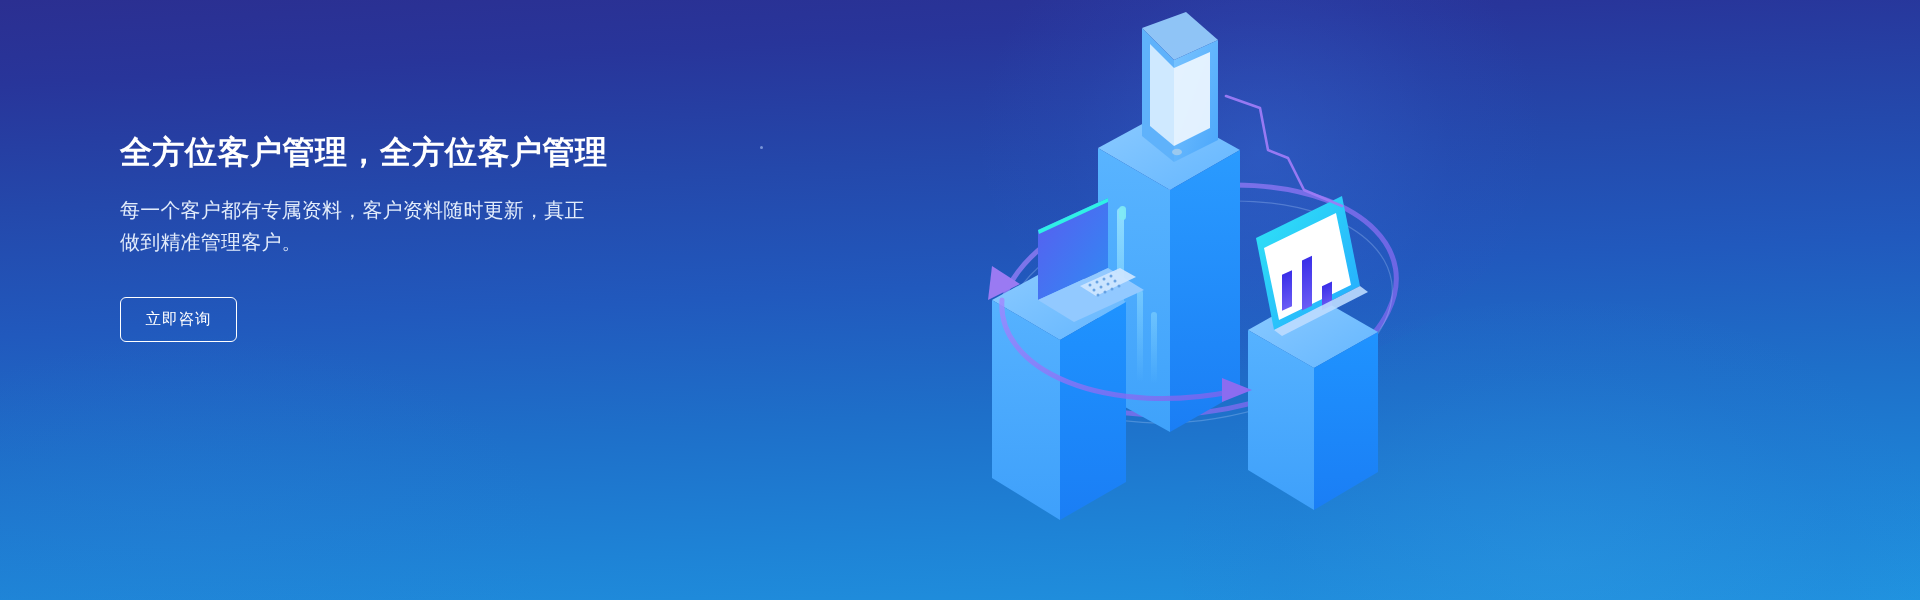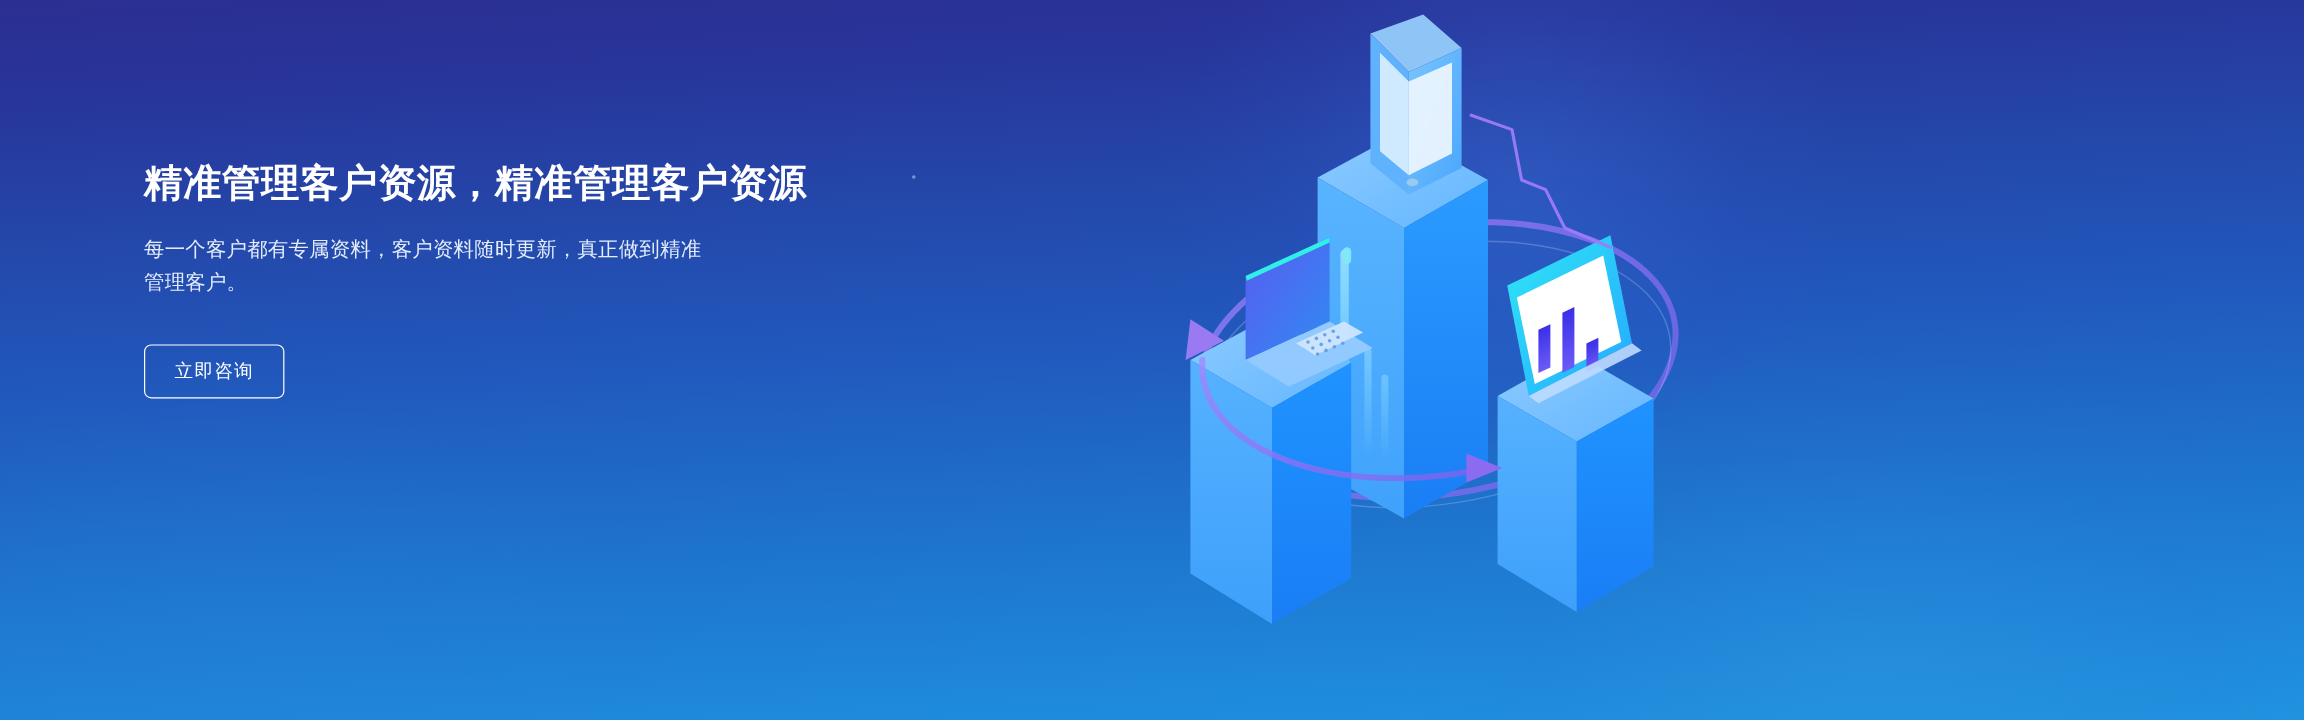--- a/index.html
+++ b/index.html
@@ -57,21 +57,21 @@
   .headline{
     font-size:32px;
     font-weight:bold;
     color:#ffffff;
     letter-spacing:.5px;
     line-height:1.25;
     white-space:nowrap;
   }
   .subcopy{
     margin-top:22px;
-    font-size:17px;
+    font-size:20px;
     color:#e2ecfb;
     line-height:1.62;
     width:480px;
     letter-spacing:.2px;
   }
   .cta{
     display:inline-flex;
     align-items:center;
     justify-content:center;
     margin-top:38px;
@@ -97,21 +97,21 @@
 <body>
 
 <div class="banner">
 
   <div class="glow-a"></div>
   <div class="glow-b"></div>
   <div class="glow-c"></div>
   <div class="speck"></div>
 
   <div class="copy">
-    <h1 class="headline">精准管理客户资源，精准管理客户资源</h1>
+    <h1 class="headline">全方位客户管理，全方位客户管理</h1>
 
     <p class="subcopy">每一个客户都有专属资料，客户资料随时更新，真正做到精准管理客户。</p>
 
     <button class="cta">立即咨询</button>
   </div>
 
   <div class="art">
     <svg viewBox="0 0 530 600" xmlns="http://www.w3.org/2000/svg">
       <defs>
         <linearGradient id="pedFrontL" x1="0" y1="0" x2="0" y2="1">

